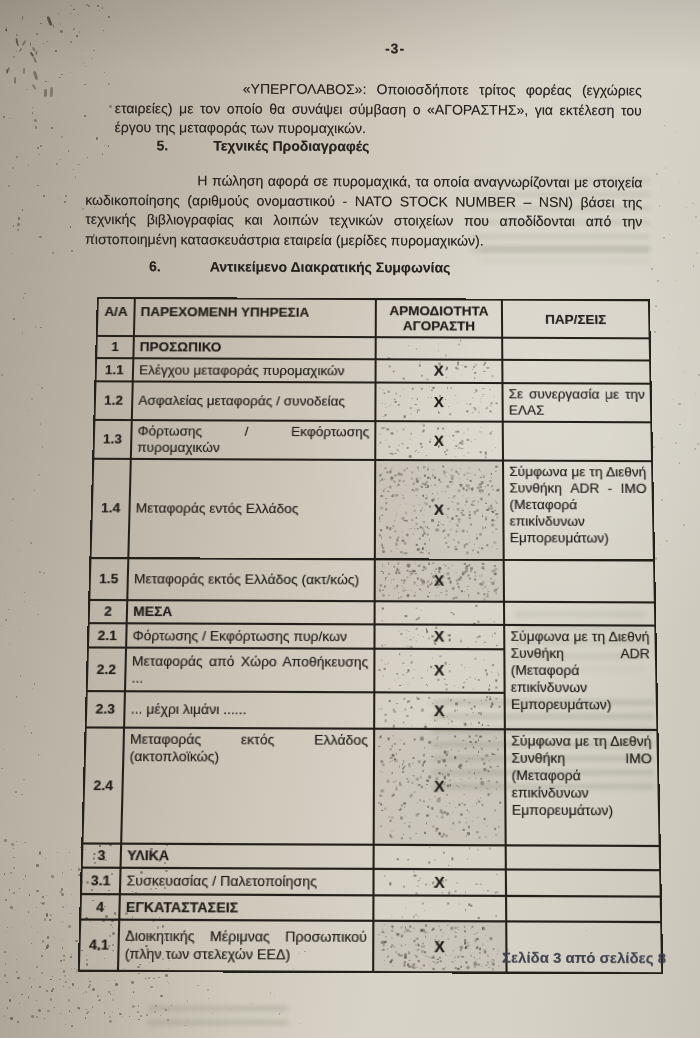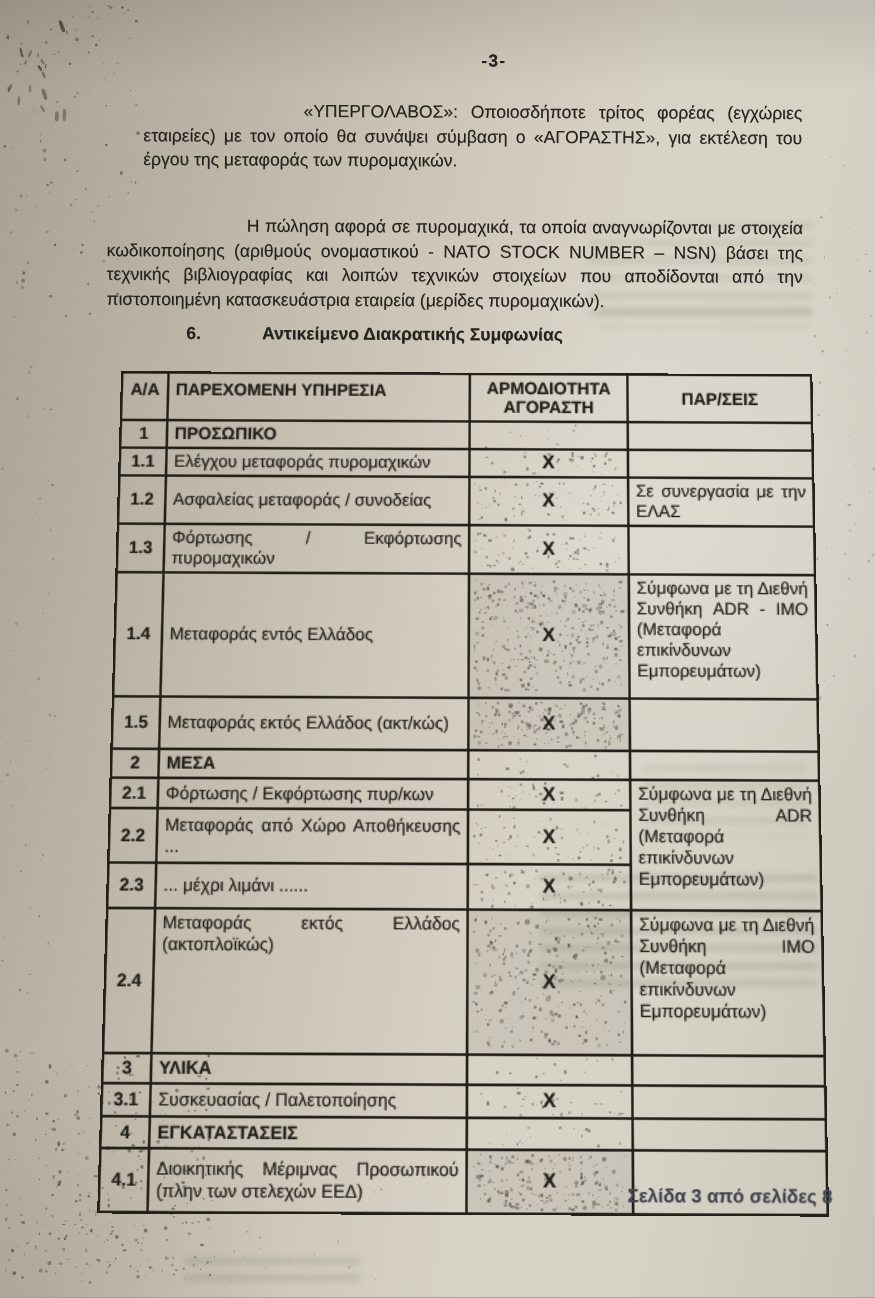--- a/index.html
+++ b/index.html
@@ -630,20 +630,23 @@
       <div class="bleed" style="left: 515px; top: 612px; width: 130px; height: 58px; opacity: 0.28;"></div>
       <div class="bleed" style="left: 148px; top: 1006px; width: 140px; height: 20px; opacity: 0.5;"></div>
     </div>
 
   <div class="content">
 
     <div class="page-num doc-text">-3-</div>
 
     <p class="para para1 doc-text">«ΥΠΕΡΓΟΛΑΒΟΣ»: Οποιοσδήποτε τρίτος φορέας (εγχώριες εταιρείες) με τον οποίο θα συνάψει σύμβαση ο «ΑΓΟΡΑΣΤΗΣ», για εκτέλεση του έργου της μεταφοράς των πυρομαχικών.</p>
 
+    <div class="heading h5 doc-text">
+      <span class="hnum">5.</span><span class="htitle">Τεχνικές Προδιαγραφές</span>
+    </div>
 
     <p class="para para2 doc-text">Η πώληση αφορά σε πυρομαχικά, τα οποία αναγνωρίζονται με στοιχεία κωδικοποίησης (αριθμούς ονομαστικού - NATO STOCK NUMBER – NSN) βάσει της τεχνικής βιβλιογραφίας και λοιπών τεχνικών στοιχείων που αποδίδονται από την πιστοποιημένη κατασκευάστρια εταιρεία (μερίδες πυρομαχικών).</p>
 
     <div class="heading h6 doc-text">
       <span class="hnum">6.</span><span class="htitle">Αντικείμενο Διακρατικής Συμφωνίας</span>
     </div>
 
     <div class="table-wrap">
       <table>
         <colgroup>

